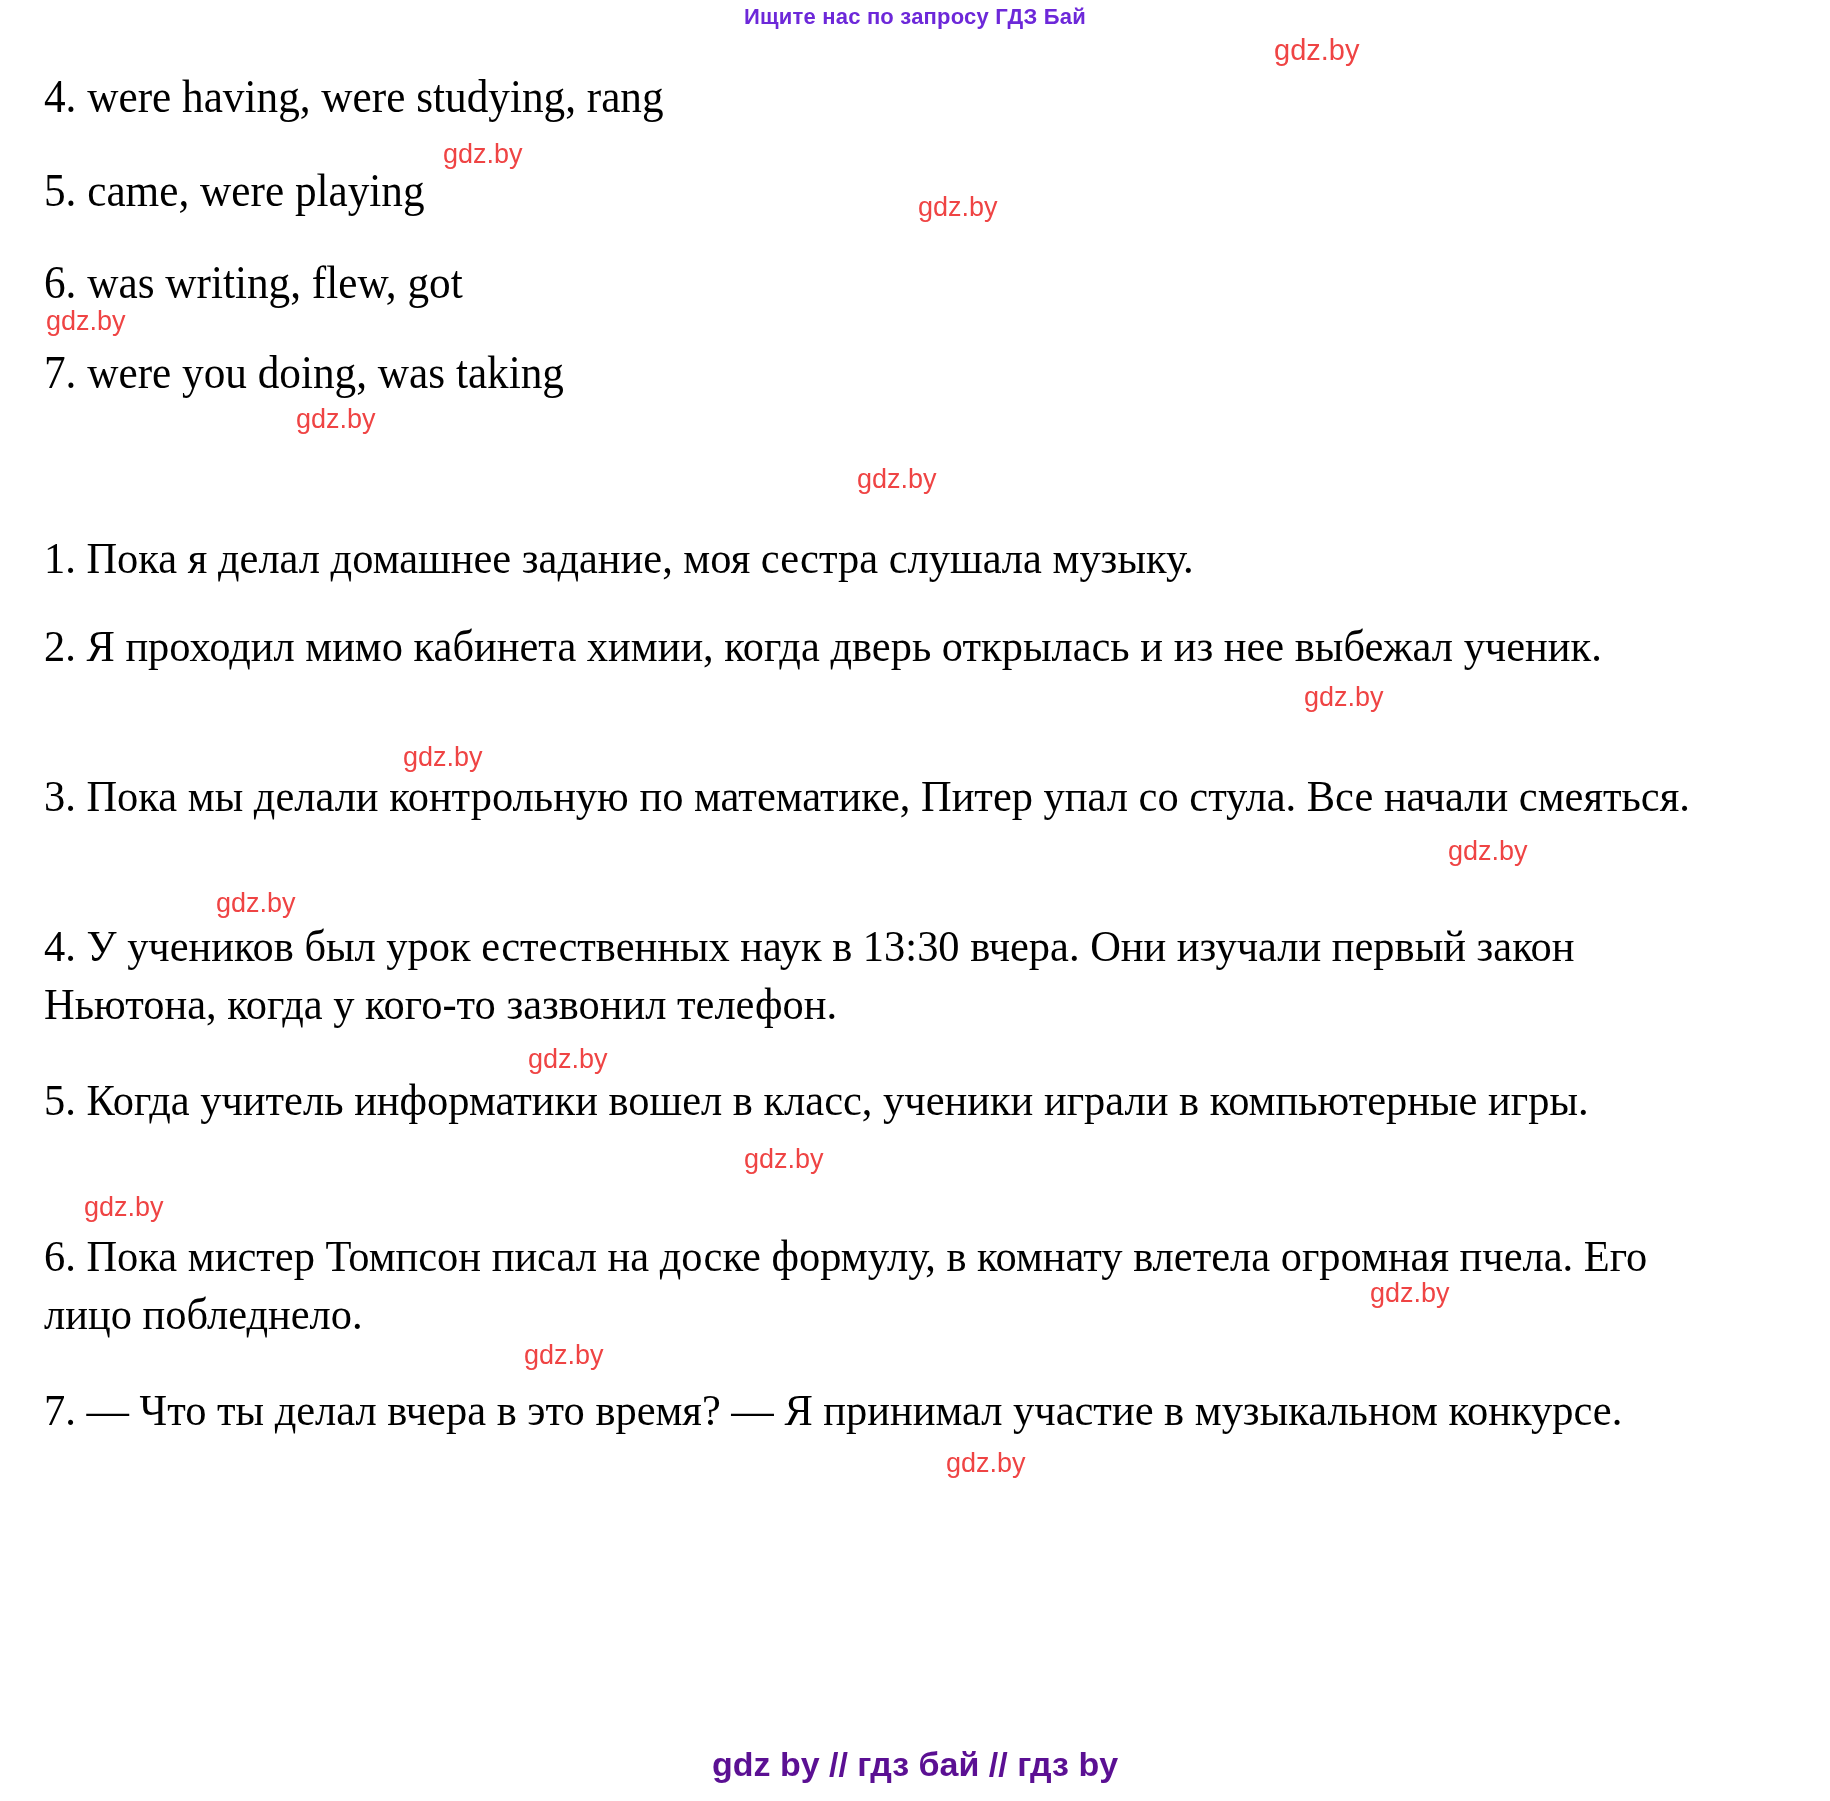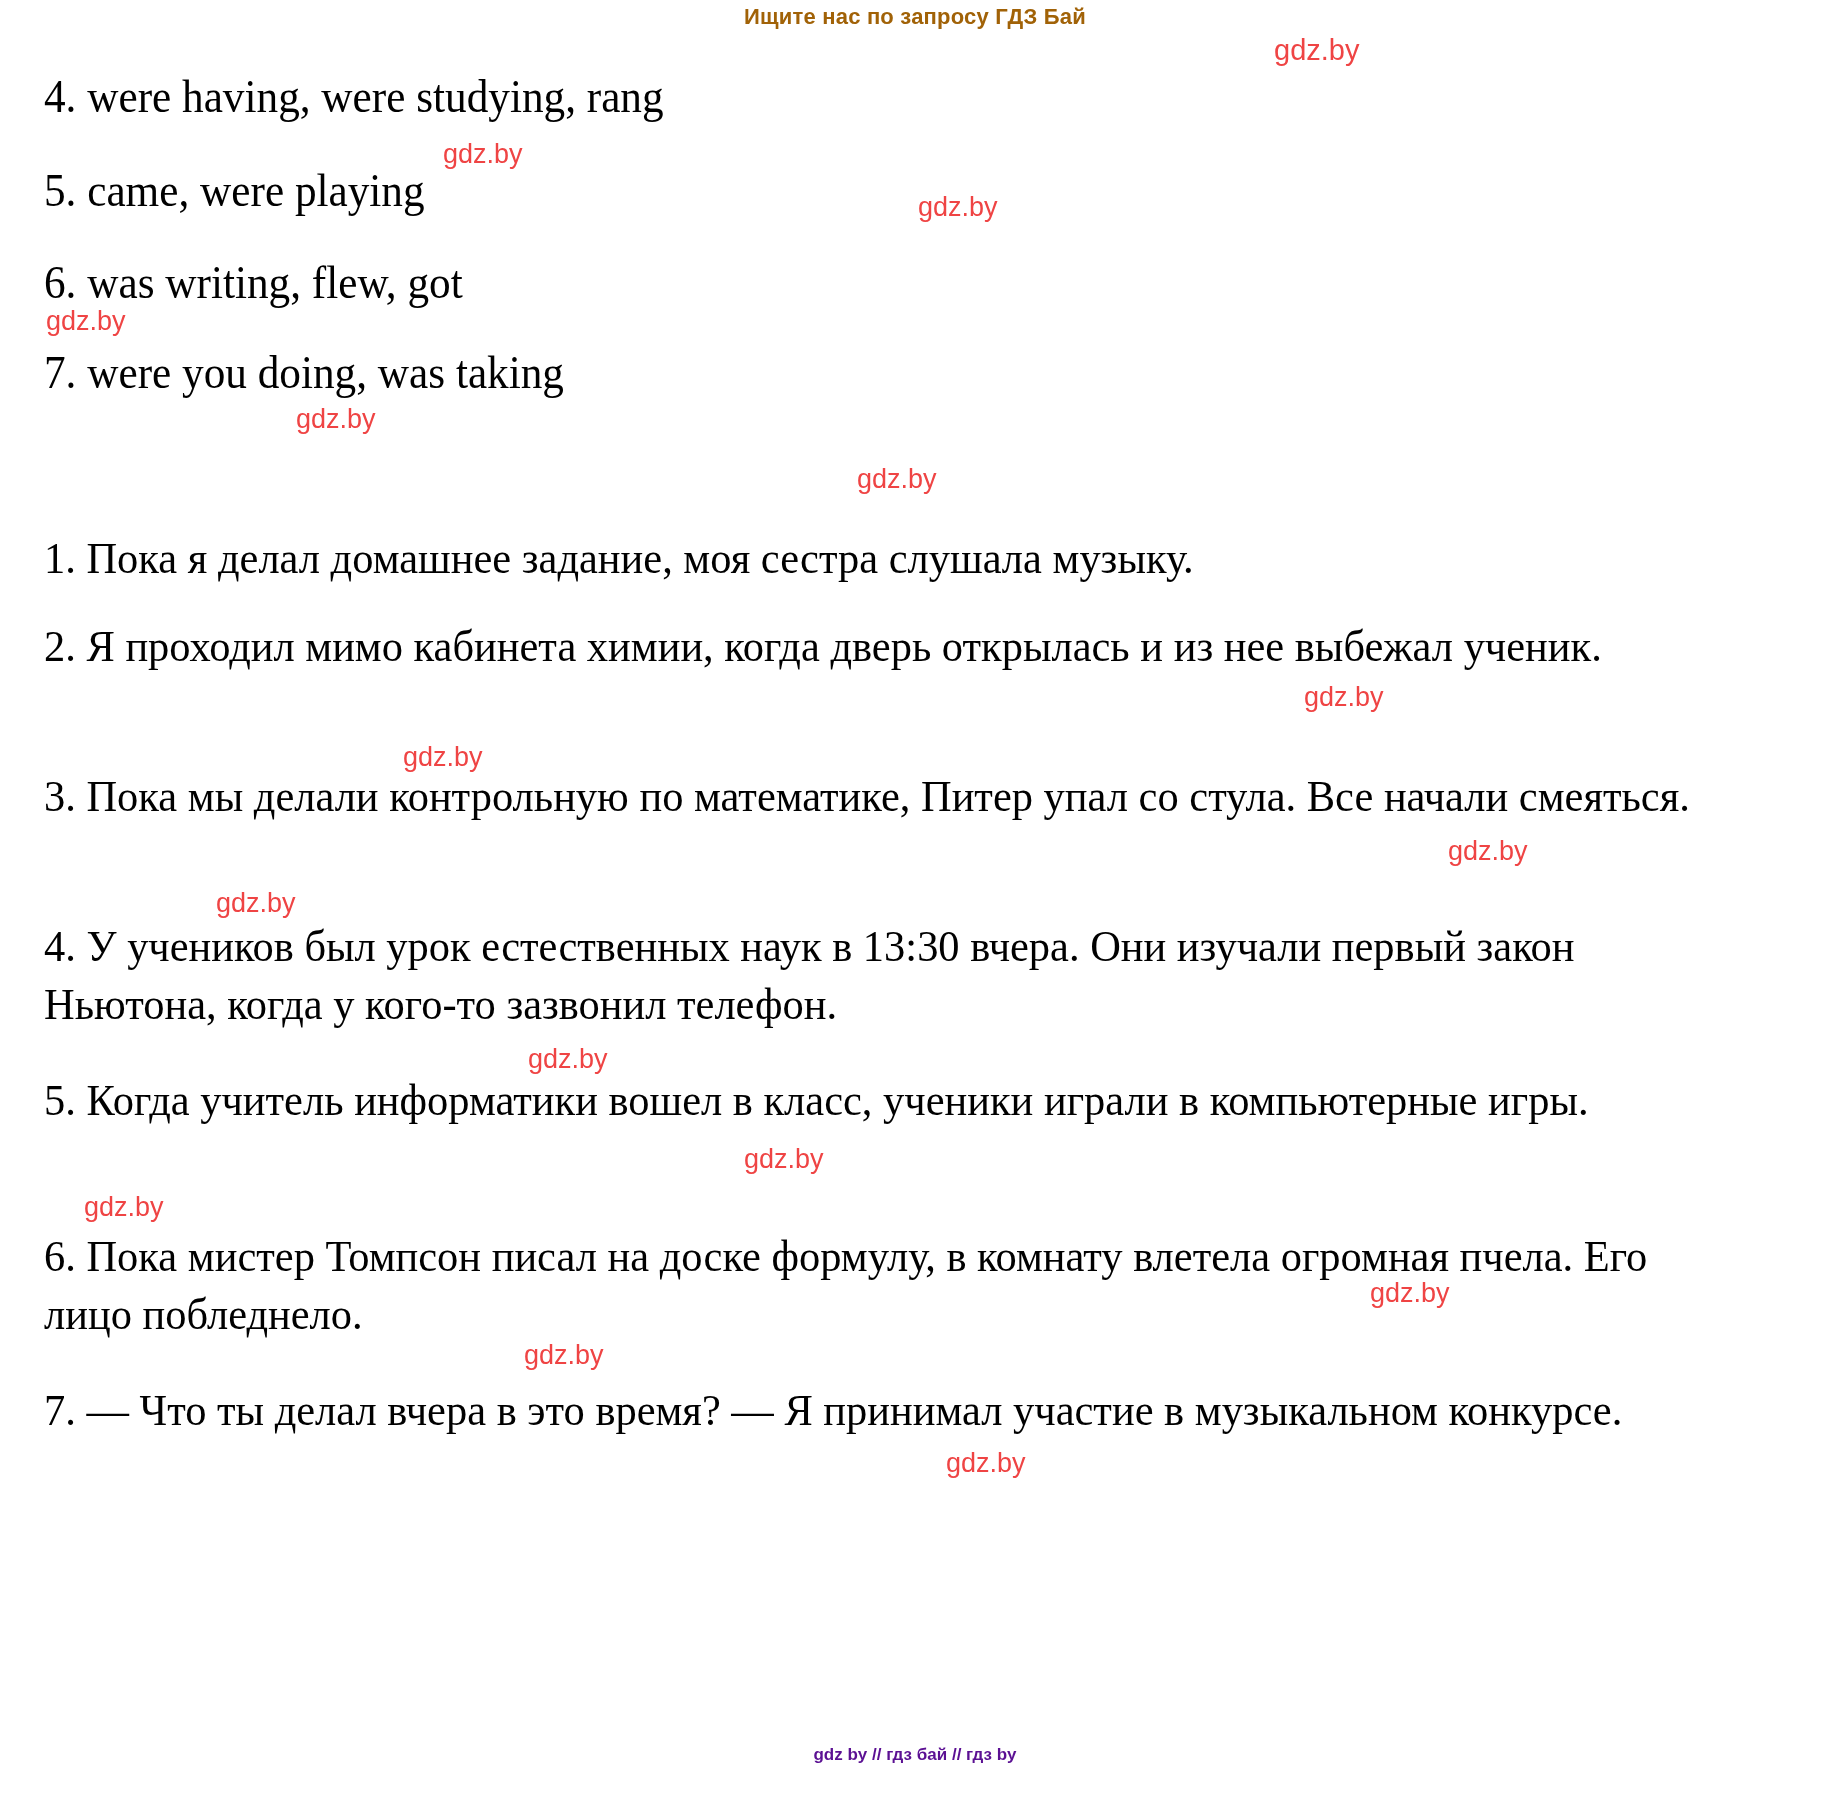--- a/index.html
+++ b/index.html
@@ -77,30 +77,30 @@
   }
 
   
   .footer {
     position: absolute;
     left: 0;
     top: 1745px;
     width: 1830px;
     text-align: center;
     font-family: "Liberation Sans", sans-serif;
-    font-size: 17px;
+    font-size: 34px;
     font-weight: 700;
     color: #5b1093;
     white-space: nowrap;
   }
 </style>
 </head>
 <body>
 
-<div class="promo" style="color: #a16207;">Ищите нас по запросу ГДЗ Бай</div>
+<div class="promo" style="color: #6d28d9;">Ищите нас по запросу ГДЗ Бай</div>
 
 <div class="content">
 
   <div class="ans-en" style="top:72px">4. were having, were studying, rang</div>
   <div class="ans-en" style="top:166px">5. came, were playing</div>
   <div class="ans-en" style="top:258px">6. was writing, flew, got</div>
   <div class="ans-en" style="top:348px">7. were you doing, was taking</div>
 
   <div class="para-ru" style="top:530px">1. Пока я делал домашнее задание, моя сестра слушала музыку.</div>
   <div class="para-ru" style="top:618px">2. Я проходил мимо кабинета химии, когда дверь открылась и из нее выбежал ученик.</div>

